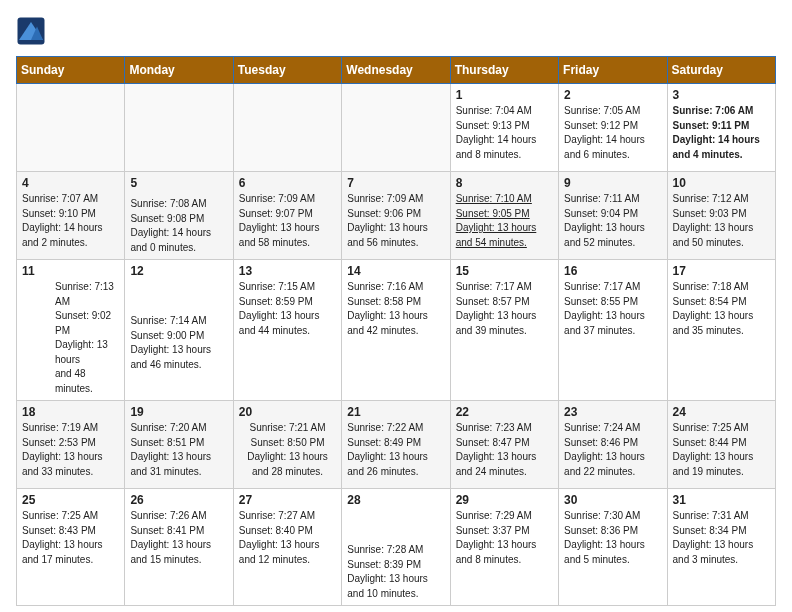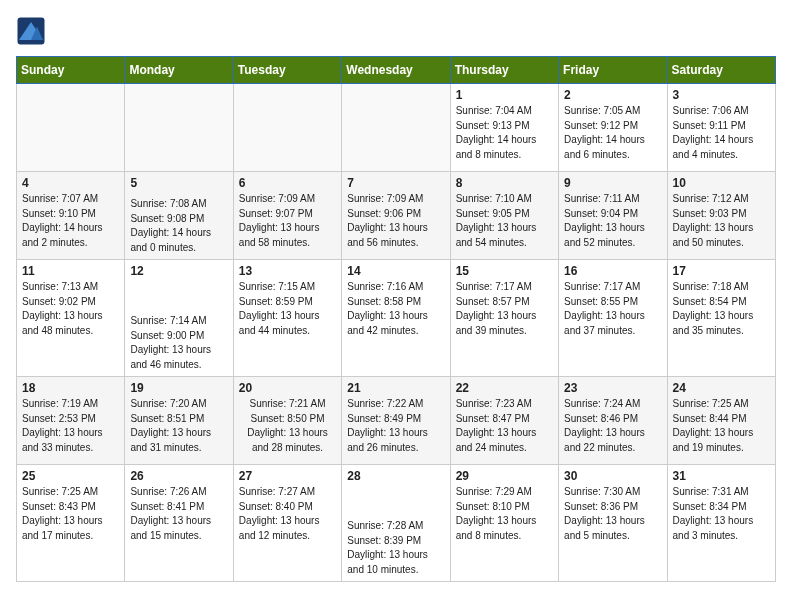--- a/index.html
+++ b/index.html
@@ -45,21 +45,21 @@
     .subtitle {
       font-size: 15px;
       color: #444;
     }
     table {
       width: 100%;
       border-collapse: collapse;
       table-layout: fixed;
     }
     th {
-      background-color: #4d7c0f;
+      background-color: #a16207;
       color: #fff;
       font-size: 12px;
       font-weight: bold;
       padding: 6px 4px;
       text-align: left;
       border: 1px solid #2d6db5;
     }
     td {
       border: 1px solid #ccc;
       vertical-align: top;
@@ -138,21 +138,21 @@
         </td>
         <td>
           <span class="day-num">2</span>
           <div class="day-info" style="white-space: pre-line;">Sunrise: 7:05 AM
 Sunset: 9:12 PM
 Daylight: 14 hours
 and 6 minutes.</div>
         </td>
         <td>
           <span class="day-num">3</span>
-          <div class="day-info" style="white-space: pre-line;">Sunrise: 7:06 AM
+          <div class="day-info" style="white-space: pre-line; font-weight: bold;">Sunrise: 7:06 AM
 Sunset: 9:11 PM
 Daylight: 14 hours
 and 4 minutes.</div>
         </td>
       </tr>
       <tr>
         <td>
           <span class="day-num">4</span>
           <div class="day-info" style="white-space: pre-line;">Sunrise: 7:07 AM
 Sunset: 9:10 PM
@@ -175,21 +175,21 @@
         </td>
         <td>
           <span class="day-num">7</span>
           <div class="day-info" style="white-space: pre-line;">Sunrise: 7:09 AM
 Sunset: 9:06 PM
 Daylight: 13 hours
 and 56 minutes.</div>
         </td>
         <td>
           <span class="day-num">8</span>
-          <div class="day-info" style="white-space: pre-line;">Sunrise: 7:10 AM
+          <div class="day-info" style="white-space: pre-line; text-decoration: underline;">Sunrise: 7:10 AM
 Sunset: 9:05 PM
 Daylight: 13 hours
 and 54 minutes.</div>
         </td>
         <td>
           <span class="day-num">9</span>
           <div class="day-info" style="white-space: pre-line;">Sunrise: 7:11 AM
 Sunset: 9:04 PM
 Daylight: 13 hours
 and 52 minutes.</div>
@@ -198,21 +198,21 @@
           <span class="day-num">10</span>
           <div class="day-info" style="white-space: pre-line;">Sunrise: 7:12 AM
 Sunset: 9:03 PM
 Daylight: 13 hours
 and 50 minutes.</div>
         </td>
       </tr>
       <tr>
         <td>
           <span class="day-num">11</span>
-          <div class="day-info" style="white-space: pre-line;">Sunrise: 7:13 AM
+          <div class="day-info" style="white-space: pre-line; margin-left: 33px;">Sunrise: 7:13 AM
 Sunset: 9:02 PM
 Daylight: 13 hours
 and 48 minutes.</div>
         </td>
         <td>
           <span class="day-num">12</span>
           <div class="day-info" style="white-space: pre-line; margin-top: 36px;">Sunrise: 7:14 AM
 Sunset: 9:00 PM
 Daylight: 13 hours
 and 46 minutes.</div>
@@ -329,21 +329,21 @@
         <td>
           <span class="day-num">28</span>
           <div class="day-info" style="white-space: pre-line; margin-top: 36px;">Sunrise: 7:28 AM
 Sunset: 8:39 PM
 Daylight: 13 hours
 and 10 minutes.</div>
         </td>
         <td>
           <span class="day-num">29</span>
           <div class="day-info" style="white-space: pre-line;">Sunrise: 7:29 AM
-Sunset: 8:10 PM
+Sunset: 3:37 PM
 Daylight: 13 hours
 and 8 minutes.</div>
         </td>
         <td>
           <span class="day-num">30</span>
           <div class="day-info" style="white-space: pre-line;">Sunrise: 7:30 AM
 Sunset: 8:36 PM
 Daylight: 13 hours
 and 5 minutes.</div>
         </td>

